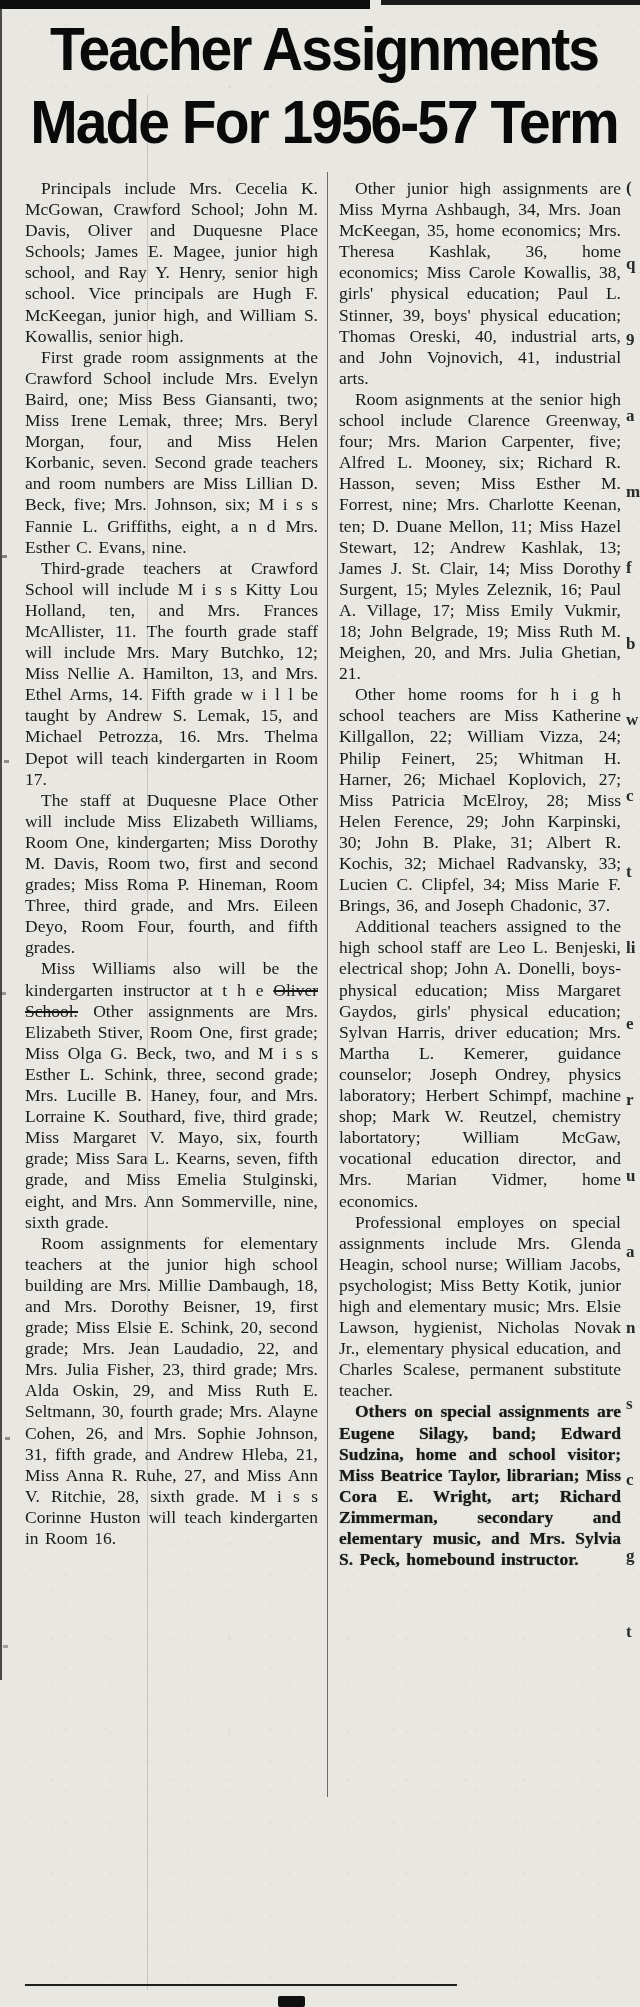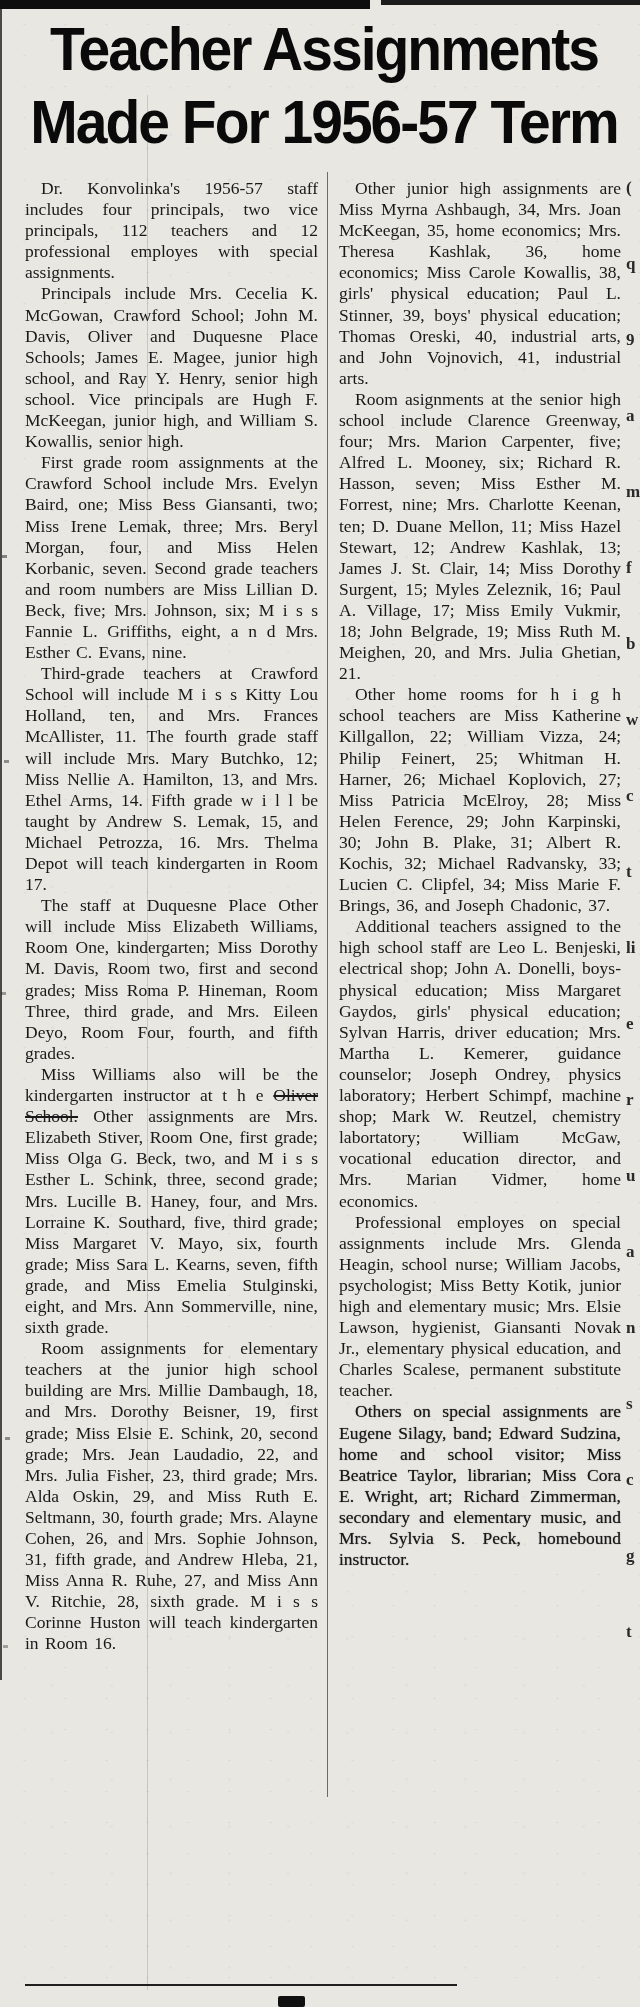--- a/index.html
+++ b/index.html
@@ -21,21 +21,21 @@
     font-family:"Liberation Sans", sans-serif;
     font-weight:700;font-size:57px;line-height:73px;letter-spacing:-2px;
     color:#0a0a0a;white-space:nowrap;
     transform:scaleY(1.08);transform-origin:top left;
     margin:0;
   }
   .col{position:absolute;top:178px;font-size:17.5px;line-height:21.1px;text-align:justify;}
   .col-left{left:25px;width:293px;}
   .col-right{left:339px;width:282px;}
   .col p{margin:0;text-indent:16px;word-spacing:2px;}
-  .col p.smudged{font-weight:400;text-shadow:0 0 1px rgba(10,10,10,.65);}
+  .col p.smudged{font-weight:700;text-shadow:0 0 1px rgba(10,10,10,.65);}
   .col p s{text-decoration-thickness:2px;}
   .rule-v{position:absolute;width:1px;background:rgba(25,25,25,.6);}
   .gutter-rule{left:327px;top:172px;height:1625px;}
   .fold-line{left:147px;top:95px;height:1895px;background:rgba(50,50,50,.18);}
   .edge-rule{left:618px;top:112px;height:1680px;width:2px;background:rgba(20,20,20,.75);}
   .edge-frags{
     position:absolute;left:626px;top:150px;width:14px;height:1650px;overflow:hidden;
     font-size:17px;line-height:76px;color:#2a2a2a;font-weight:600;
   }
   .edge-frags span{display:block;height:76px;}
@@ -50,35 +50,34 @@
 
 <div class="top-bar"></div>
 <div class="top-bar2"></div>
 
 <div class="headline">
   <div class="hl">Teacher Assignments</div>
   <div class="hl">Made For 1956-57 Term</div>
 </div>
 
 <div class="col col-left">
-    <p>Dr. Konvolinka's 1956-57 staff includes four principals, two vice principals, 112 teachers and 12 professional employes with special assignments.</p>
     <p>Principals include Mrs. Cecelia K. McGowan, Crawford School; John M. Davis, Oliver and Duquesne Place Schools; James E. Magee, junior high school, and Ray Y. Henry, senior high school. Vice principals are Hugh F. McKeegan, junior high, and William S. Kowallis, senior high.</p>
     <p>First grade room assignments at the Crawford School include Mrs. Evelyn Baird, one; Miss Bess Giansanti, two; Miss Irene Lemak, three; Mrs. Beryl Morgan, four, and Miss Helen Korbanic, seven. Second grade teachers and room numbers are Miss Lillian D. Beck, five; Mrs. Johnson, six; M i s s Fannie L. Griffiths, eight, a n d Mrs. Esther C. Evans, nine.</p>
     <p>Third-grade teachers at Crawford School will include M i s s Kitty Lou Holland, ten, and Mrs. Frances McAllister, 11. The fourth grade staff will include Mrs. Mary Butchko, 12; Miss Nellie A. Hamilton, 13, and Mrs. Ethel Arms, 14. Fifth grade w i l l be taught by Andrew S. Lemak, 15, and Michael Petrozza, 16. Mrs. Thelma Depot will teach kindergarten in Room 17.</p>
     <p>The staff at Duquesne Place Other will include Miss Elizabeth Williams, Room One, kindergarten; Miss Dorothy M. Davis, Room two, first and second grades; Miss Roma P. Hineman, Room Three, third grade, and Mrs. Eileen Deyo, Room Four, fourth, and fifth grades.</p>
     <p>Miss Williams also will be the kindergarten instructor at t h e <s>Oliver School.</s> Other assignments are Mrs. Elizabeth Stiver, Room One, first grade; Miss Olga G. Beck, two, and M i s s Esther L. Schink, three, second grade; Mrs. Lucille B. Haney, four, and Mrs. Lorraine K. Southard, five, third grade; Miss Margaret V. Mayo, six, fourth grade; Miss Sara L. Kearns, seven, fifth grade, and Miss Emelia Stulginski, eight, and Mrs. Ann Sommerville, nine, sixth grade.</p>
     <p>Room assignments for elementary teachers at the junior high school building are Mrs. Millie Dambaugh, 18, and Mrs. Dorothy Beisner, 19, first grade; Miss Elsie E. Schink, 20, second grade; Mrs. Jean Laudadio, 22, and Mrs. Julia Fisher, 23, third grade; Mrs. Alda Oskin, 29, and Miss Ruth E. Seltmann, 30, fourth grade; Mrs. Alayne Cohen, 26, and Mrs. Sophie Johnson, 31, fifth grade, and Andrew Hleba, 21, Miss Anna R. Ruhe, 27, and Miss Ann V. Ritchie, 28, sixth grade. M i s s Corinne Huston will teach kindergarten in Room 16.</p>
   </div>
 
 <div class="col col-right">
     <p>Other junior high assignments are Miss Myrna Ashbaugh, 34, Mrs. Joan McKeegan, 35, home economics; Mrs. Theresa Kashlak, 36, home economics; Miss Carole Kowallis, 38, girls' physical education; Paul L. Stinner, 39, boys' physical education; Thomas Oreski, 40, industrial arts, and John Vojnovich, 41, industrial arts.</p>
     <p>Room asignments at the senior high school include Clarence Greenway, four; Mrs. Marion Carpenter, five; Alfred L. Mooney, six; Richard R. Hasson, seven; Miss Esther M. Forrest, nine; Mrs. Charlotte Keenan, ten; D. Duane Mellon, 11; Miss Hazel Stewart, 12; Andrew Kashlak, 13; James J. St. Clair, 14; Miss Dorothy Surgent, 15; Myles Zeleznik, 16; Paul A. Village, 17; Miss Emily Vukmir, 18; John Belgrade, 19; Miss Ruth M. Meighen, 20, and Mrs. Julia Ghetian, 21.</p>
     <p>Other home rooms for h i g h school teachers are Miss Katherine Killgallon, 22; William Vizza, 24; Philip Feinert, 25; Whitman H. Harner, 26; Michael Koplovich, 27; Miss Patricia McElroy, 28; Miss Helen Ference, 29; John Karpinski, 30; John B. Plake, 31; Albert R. Kochis, 32; Michael Radvansky, 33; Lucien C. Clipfel, 34; Miss Marie F. Brings, 36, and Joseph Chadonic, 37.</p>
     <p>Additional teachers assigned to the high school staff are Leo L. Benjeski, electrical shop; John A. Donelli, boys-physical education; Miss Margaret Gaydos, girls' physical education; Sylvan Harris, driver education; Mrs. Martha L. Kemerer, guidance counselor; Joseph Ondrey, physics laboratory; Herbert Schimpf, machine shop; Mark W. Reutzel, chemistry labortatory; William McGaw, vocational education director, and Mrs. Marian Vidmer, home economics.</p>
-    <p>Professional employes on special assignments include Mrs. Glenda Heagin, school nurse; William Jacobs, psychologist; Miss Betty Kotik, junior high and elementary music; Mrs. Elsie Lawson, hygienist, Giansanti Novak Jr., elementary physical education, and Charles Scalese, permanent substitute teacher.</p>
+    <p>Professional employes on special assignments include Mrs. Glenda Heagin, school nurse; William Jacobs, psychologist; Miss Betty Kotik, junior high and elementary music; Mrs. Elsie Lawson, hygienist, Nicholas Novak Jr., elementary physical education, and Charles Scalese, permanent substitute teacher.</p>
     <p class="smudged">Others on special assignments are Eugene Silagy, band; Edward Sudzina, home and school visitor; Miss Beatrice Taylor, librarian; Miss Cora E. Wright, art; Richard Zimmerman, secondary and elementary music, and Mrs. Sylvia S. Peck, homebound instructor.</p>
   </div>
 
 <div class="rule-v gutter-rule"></div>
 <div class="rule-v fold-line"></div>
 <div class="edge-rule"></div>
 
 <div class="edge-frags">
     <span>(</span>
     <span>q</span>

